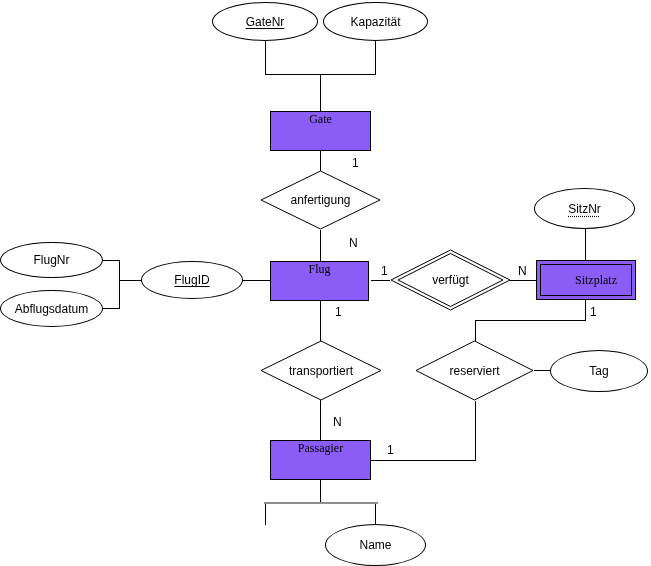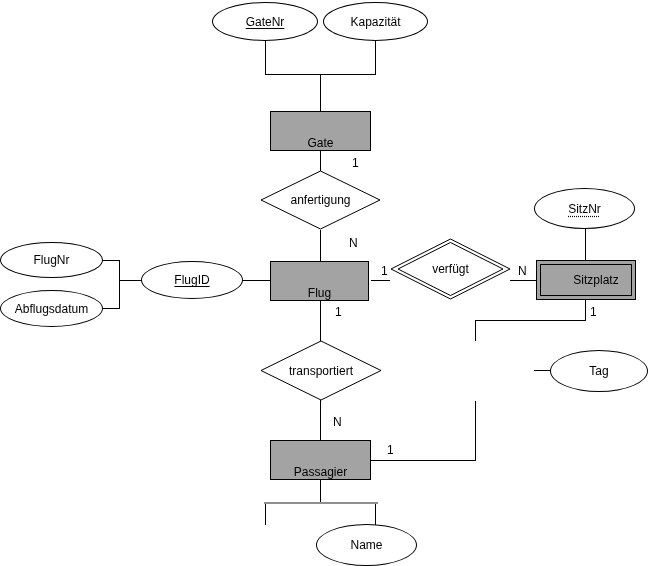--- a/index.html
+++ b/index.html
@@ -10,21 +10,21 @@
   }
   .line { position:absolute; background:#000000; }
   .line-gray { position:absolute; background:#8f8f8f; }
   .ellipse {
     position:absolute; box-sizing:border-box; border:1px solid #000000;
     border-radius:50%; background:#ffffff;
     display:flex; align-items:center; justify-content:center; text-align:right;
   }
   .rect {
     position:absolute; box-sizing:border-box; border:1px solid #000000;
-    background:#a3a3a3; display:flex; align-items:flex-end; justify-content:center;
+    background:#8b5cf6; display:flex; align-items:flex-start; justify-content:center;font-family:Liberation Serif, serif;
   }
   .rect-inner {
     position:absolute; left:3px; top:3px; right:3px; bottom:3px;
     border:1px solid #000000; display:flex; align-items:center; justify-content:center;padding-left:20px;
   }
   .diamond { position:absolute; }
   .diamond svg { position:absolute; left:0; top:0; width:100%; height:100%; display:block; }
   .diamond .lbl {
     position:absolute; left:0; top:0; right:0; bottom:0;
     display:flex; align-items:center; justify-content:center;text-align:center;
@@ -80,21 +80,21 @@
   </div>
   <div class="ellipse" style="left:141px;top:261px;width:102px;height:38px">
     <span class="u">FlugID</span>
   </div>
   <div class="ellipse" style="left:534px;top:188px;width:101px;height:41px">
     <span class="u-dot">SitzNr</span>
   </div>
   <div class="ellipse" style="left:550px;top:350px;width:98px;height:42px">
     <span>Tag</span>
   </div>
-  <div class="ellipse" style="left:316px;top:524px;width:101px;height:42px">
+  <div class="ellipse" style="left:325px;top:524px;width:101px;height:42px">
     <span>Name</span>
   </div>
 
   <div class="rect" style="left:270px;top:111px;width:101px;height:40px">
     <span>Gate</span>
   </div>
   <div class="rect" style="left:270px;top:261px;width:99px;height:40px">
     <span>Flug</span>
   </div>
   <div class="rect" style="left:536px;top:260px;width:100px;height:40px">
@@ -106,35 +106,41 @@
     <span>Passagier</span>
   </div>
 
   <div class="diamond" style="left:260px;top:170px;width:121px;height:60px">
     <svg viewBox="0 0 121 60">
       <polygon points="1,30 60.5,1 120,30 60.5,59"></polygon>
     </svg>
     <span class="lbl">anfertigung</span>
   </div>
 
-  <div class="diamond" style="left:390px;top:238px;width:121px;height:62px">
+  <div class="diamond" style="left:390px;top:249px;width:121px;height:62px">
     <svg viewBox="0 0 121 62">
       <polygon points="1,31 60.5,1 120,31 60.5,61"></polygon>
       <polygon points="8,31 60.5,4.5 113,31 60.5,57.5"></polygon>
     </svg>
     <span class="lbl">verfügt</span>
   </div>
 
   <div class="diamond" style="left:260px;top:340px;width:122px;height:61px">
     <svg viewBox="0 0 122 61">
       <polygon points="1,30.5 61,1 121,30.5 61,60"></polygon>
     </svg>
     <span class="lbl">transportiert</span>
   </div>
 
+  <div class="diamond" style="left:415px;top:340px;width:119px;height:61px">
+    <svg viewBox="0 0 119 61">
+      <polygon points="1,30.5 59.5,1 118,30.5 59.5,60"></polygon>
+    </svg>
+    <span class="lbl">reserviert</span>
+  </div>
 
   <div class="card" style="left:352px;top:156px">1</div>
   <div class="card" style="left:349px;top:236px">N</div>
   <div class="card" style="left:381px;top:264px">1</div>
   <div class="card" style="left:518px;top:264px">N</div>
   <div class="card" style="left:335px;top:305px">1</div>
   <div class="card" style="left:590px;top:305px">1</div>
   <div class="card" style="left:333px;top:415px">N</div>
   <div class="card" style="left:387px;top:443px">1</div>
 

